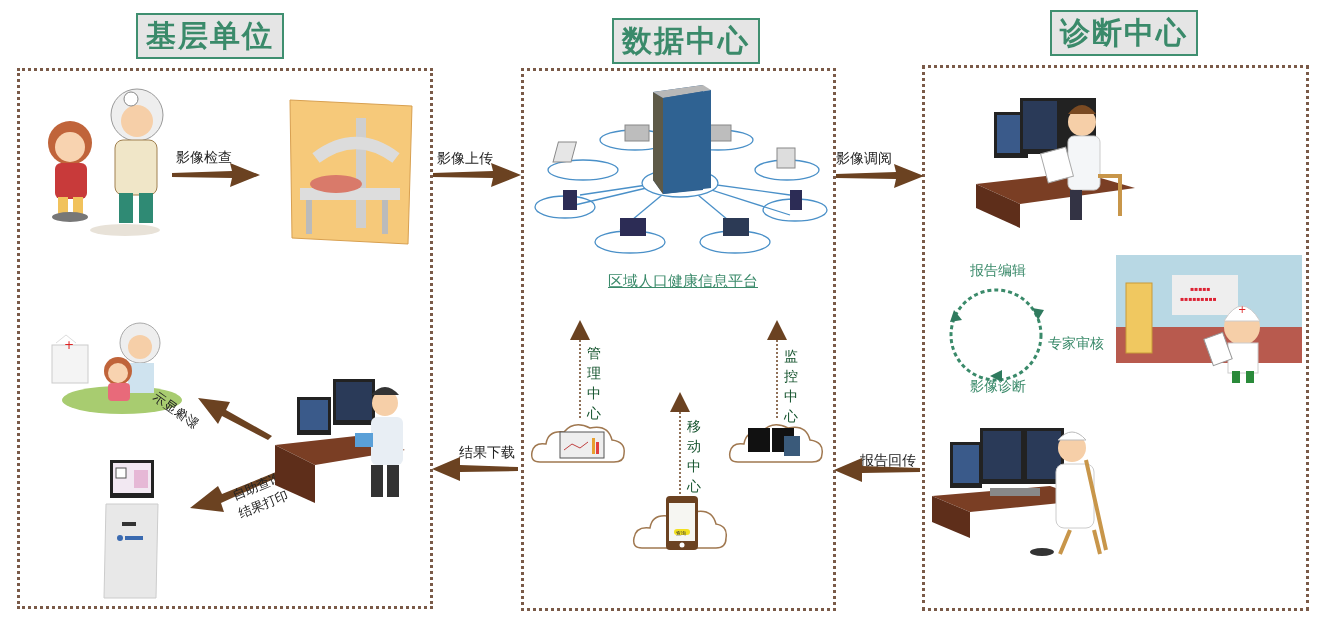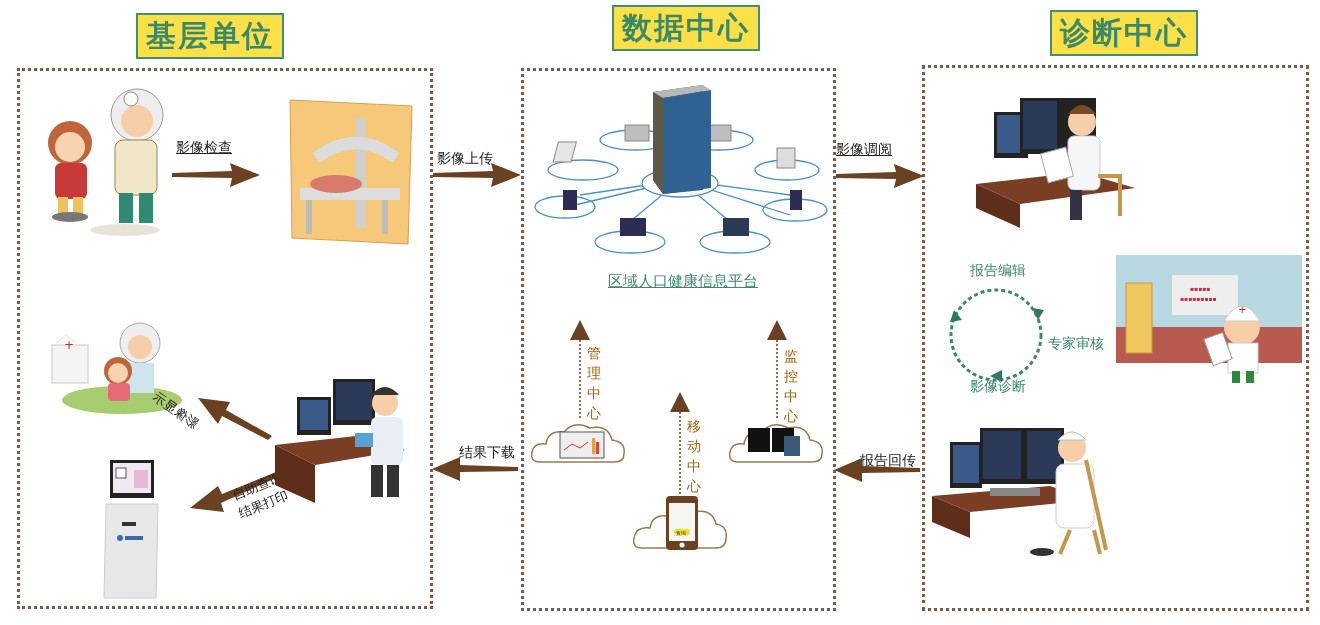--- a/index.html
+++ b/index.html
@@ -1,29 +1,29 @@
 <!DOCTYPE html>
 <html><head>
 <meta charset="utf-8">
 <style>
   html,body{margin:0;padding:0;background:#ffffff;}
   body{width:1320px;height:625px;position:relative;overflow:hidden;font-family:"DejaVu Sans",sans-serif;}
   .abs{position:absolute;}
-  .title{position:absolute;border:2px solid #3f8f70;color:#3a8a6a;font-weight:bold;font-size:30px;letter-spacing:2px;padding:0 8px;height:42px;line-height:42px;background:#fde047;font-family:"DejaVu Sans",sans-serif;}
+  .title{position:absolute;border:2px solid #3f8f70;color:#3a8a6a;font-weight:bold;font-size:30px;letter-spacing:2px;padding:0 8px;height:42px;line-height:42px;background:#e5e5e5;font-family:"DejaVu Sans",sans-serif;}
   .panel{position:absolute;border:3px dotted #7a5a48;}
   .lbl{position:absolute;font-size:14px;color:#222;white-space:nowrap;font-family:"DejaVu Sans",sans-serif;}
   .glbl{position:absolute;font-size:14px;color:#3a8a6a;white-space:nowrap;}
-  .vlbl{position:absolute;font-size:14px;color:#a16207;width:16px;line-height:20px;text-align:center;word-break:break-all;}
+  .vlbl{position:absolute;font-size:14px;color:#14532d;width:16px;line-height:20px;text-align:center;word-break:break-all;}
   svg{position:absolute;overflow:visible;}
 </style>
 </head>
 <body>
 
 <div class="title" style="left:136px;top:13px;">基层单位</div>
-<div class="title" style="left:612px;top:5px;text-align:center;">数据中心</div>
+<div class="title" style="left:612px;top:18px;text-align:center;">数据中心</div>
 <div class="title" style="left:1050px;top:10px;">诊断中心</div>
 
 <div class="panel" style="left:17px;top:68px;width:410px;height:535px;"></div>
 <div class="panel" style="left:521px;top:68px;width:309px;height:537px;"></div>
 <div class="panel" style="left:922px;top:65px;width:381px;height:540px;"></div>
 
 <svg style="left:25px;top:85px;" width="140" height="150">
   <ellipse cx="100" cy="145" rx="35" ry="6" fill="#e8e2d8"></ellipse>
   <circle cx="112" cy="30" r="26" fill="#eee" stroke="#999"></circle>
   <circle cx="112" cy="36" r="16" fill="#f6cfa8"></circle>
@@ -32,21 +32,21 @@
   <rect x="94" y="108" width="14" height="30" fill="#2f8a74"></rect>
   <rect x="114" y="108" width="14" height="30" fill="#2f8a74"></rect>
   <circle cx="45" cy="58" r="22" fill="#c0643a"></circle>
   <circle cx="45" cy="62" r="15" fill="#f8d3b0"></circle>
   <rect x="30" y="78" width="32" height="36" rx="6" fill="#c83a3a"></rect>
   <rect x="33" y="112" width="10" height="22" fill="#f1c25c"></rect>
   <rect x="48" y="112" width="10" height="22" fill="#f1c25c"></rect>
   <ellipse cx="45" cy="132" rx="18" ry="5" fill="#777"></ellipse>
 </svg>
 
-<div class="lbl" style="left:176px;top:139px;text-decoration:underline;">影像检查</div>
+<div class="lbl" style="left:176px;top:149px;">影像检查</div>
 <svg style="left:172px;top:163px;" width="90" height="26">
   <path d="M0 10 L60 8 L58 0 L88 12 L58 24 L60 15 L0 14 Z" fill="#6b4221"></path>
 </svg>
 
 <svg style="left:286px;top:98px;" width="130" height="148">
   <path d="M4 2 L126 8 L122 146 L6 140 Z" fill="#f6c97a" stroke="#d8a050"></path>
   <rect x="70" y="20" width="10" height="110" fill="#cfcfcf"></rect>
   <path d="M30 60 Q70 30 110 60" stroke="#dcdcdc" stroke-width="12" fill="none"></path>
   <rect x="14" y="90" width="100" height="12" fill="#ddd"></rect>
   <ellipse cx="50" cy="86" rx="26" ry="9" fill="#d97a6a"></ellipse>
@@ -184,21 +184,21 @@
 <div class="vlbl" style="left:686px;top:416px;">移动中心</div>
 <svg style="left:632px;top:496px;" width="98" height="56">
   <path d="M10 52 Q0 52 2 42 Q4 30 18 32 Q20 18 36 20 Q48 8 62 16 Q80 12 84 28 Q96 30 94 42 Q94 52 84 52 Z" fill="#fff" stroke="#a07850" stroke-width="1.5"></path>
   <rect x="34" y="0" width="32" height="54" rx="4" fill="#6b4221"></rect>
   <rect x="37" y="7" width="26" height="38" fill="#f6f6f2"></rect>
   <rect x="42" y="33" width="16" height="6" rx="3" fill="#f2e020"></rect>
   <circle cx="50" cy="49" r="2.5" fill="#fff"></circle>
 </svg>
 <div class="abs" style="left:676px;top:530px;font-size:5px;color:#333;">查询</div>
 
-<div class="lbl" style="left:836px;top:141px;text-decoration:underline;">影像调阅</div>
+<div class="lbl" style="left:836px;top:150px;">影像调阅</div>
 <svg style="left:836px;top:164px;" width="90" height="26">
   <path d="M0 10 L60 8 L58 0 L88 12 L58 24 L60 15 L0 14 Z" fill="#6b4221"></path>
 </svg>
 
 <div class="lbl" style="left:860px;top:452px;">报告回传</div>
 <svg style="left:832px;top:458px;" width="90" height="26">
   <path d="M88 10 L30 8 L30 0 L2 12 L30 24 L30 15 L88 14 Z" fill="#6b4221"></path>
 </svg>
 
 <svg style="left:970px;top:92px;" width="170" height="140">

